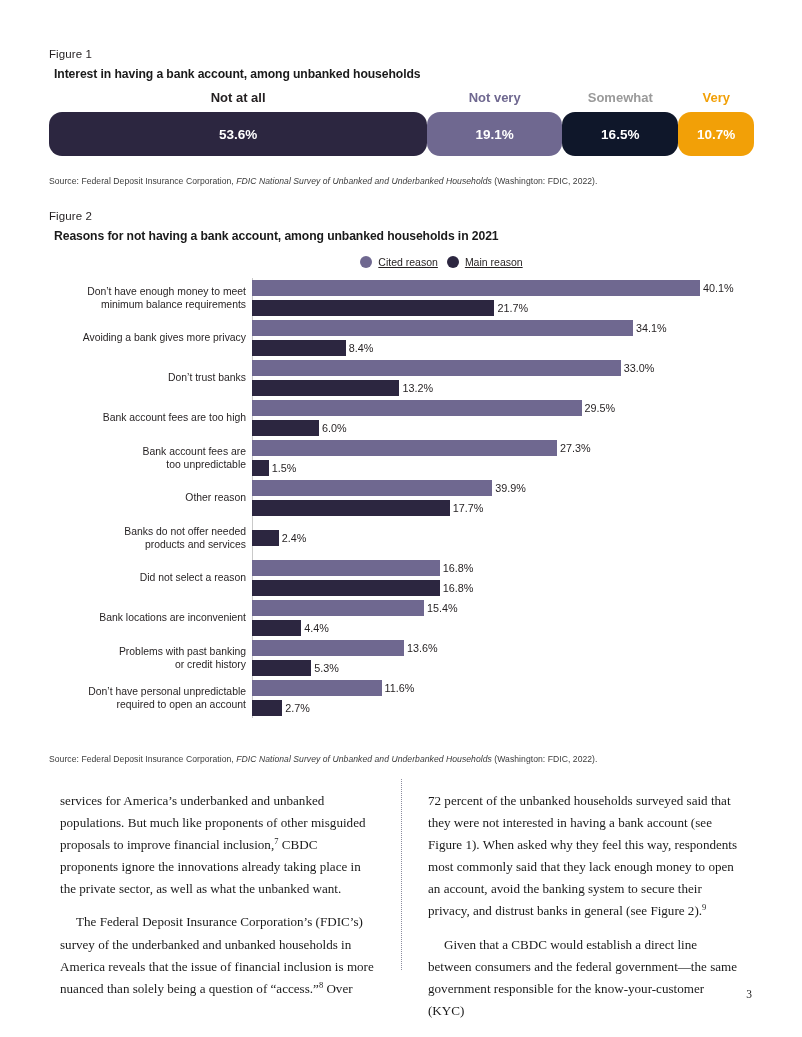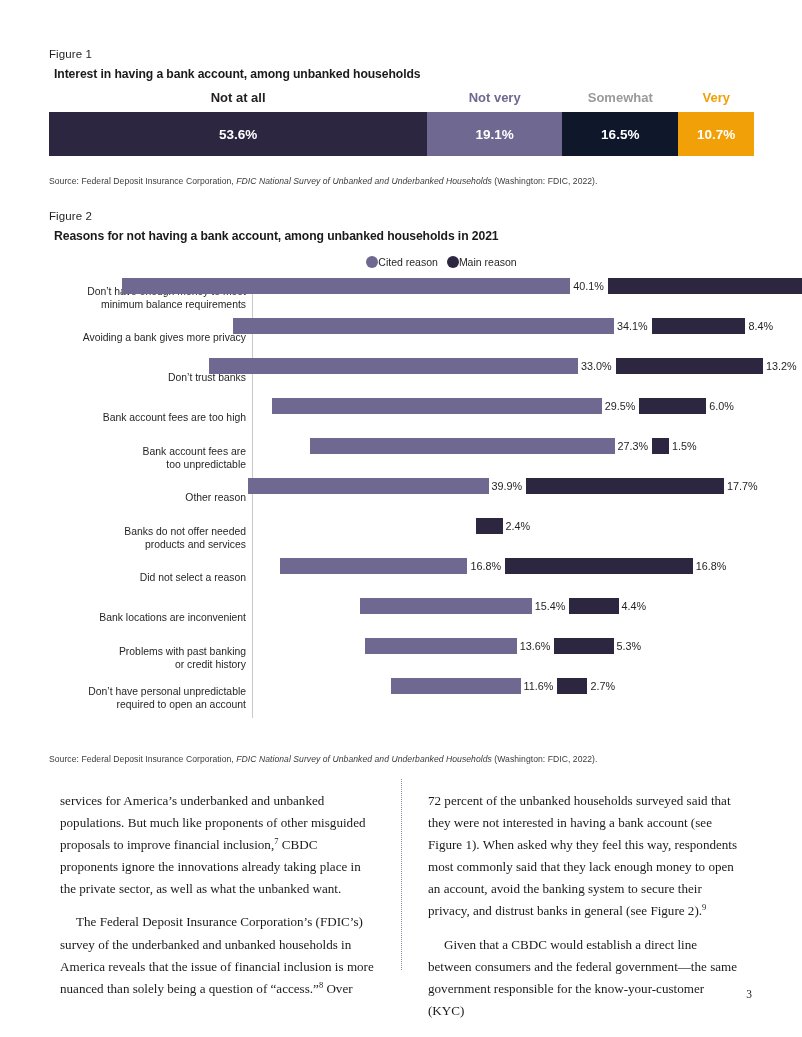--- a/index.html
+++ b/index.html
@@ -65,20 +65,21 @@
   }
   .f1-seg {
     height: 100%;
     display: flex;
     align-items: center;
     justify-content: center;
     color: #ffffff;
     font-size: 13.5px;
     font-weight: bold;
     box-sizing: border-box;
+    border-radius: 13px;
   }
   .src-note {
     position: absolute;
     font-size: 8.6px;
     color: #3b3b3b;
     letter-spacing: 0.05px;
     line-height: 1.3;
     white-space: nowrap;
   }
   .src-note i { font-style: italic; }
@@ -96,22 +97,24 @@
     margin-top: 10px;
     display: flex;
     justify-content: center;
     align-items: center;
     gap: 9px;
     padding-left: 80px;
   }
   .f2-legend .lg {
     display: flex;
     align-items: flex-start;
+    gap: 6px;
     font-size: 10.5px;
     color: #231f20;
+    text-decoration: underline;
   }
   .lg-dot {
     width: 12px; height: 12px;
     border-radius: 50%;
     display: inline-block;
   }
   .f2-chart {
     position: relative;
     margin-top: 7px;
     width: 705px;
@@ -134,21 +137,21 @@
     font-size: 10.4px;
     line-height: 13.4px;
     color: #231f20;
   }
   .f2-bars {
     position: absolute;
     left: 0; top: 0;
     width: 100%;
     height: 40px;
     display: flex;
-    flex-direction: row;
+    flex-direction: column;
     justify-content: center;
     gap: 4px;
   }
   .f2-barrow {
     position: relative;
     height: 16px;
     display: flex;
     align-items: center;
   }
   .f2-rect {

